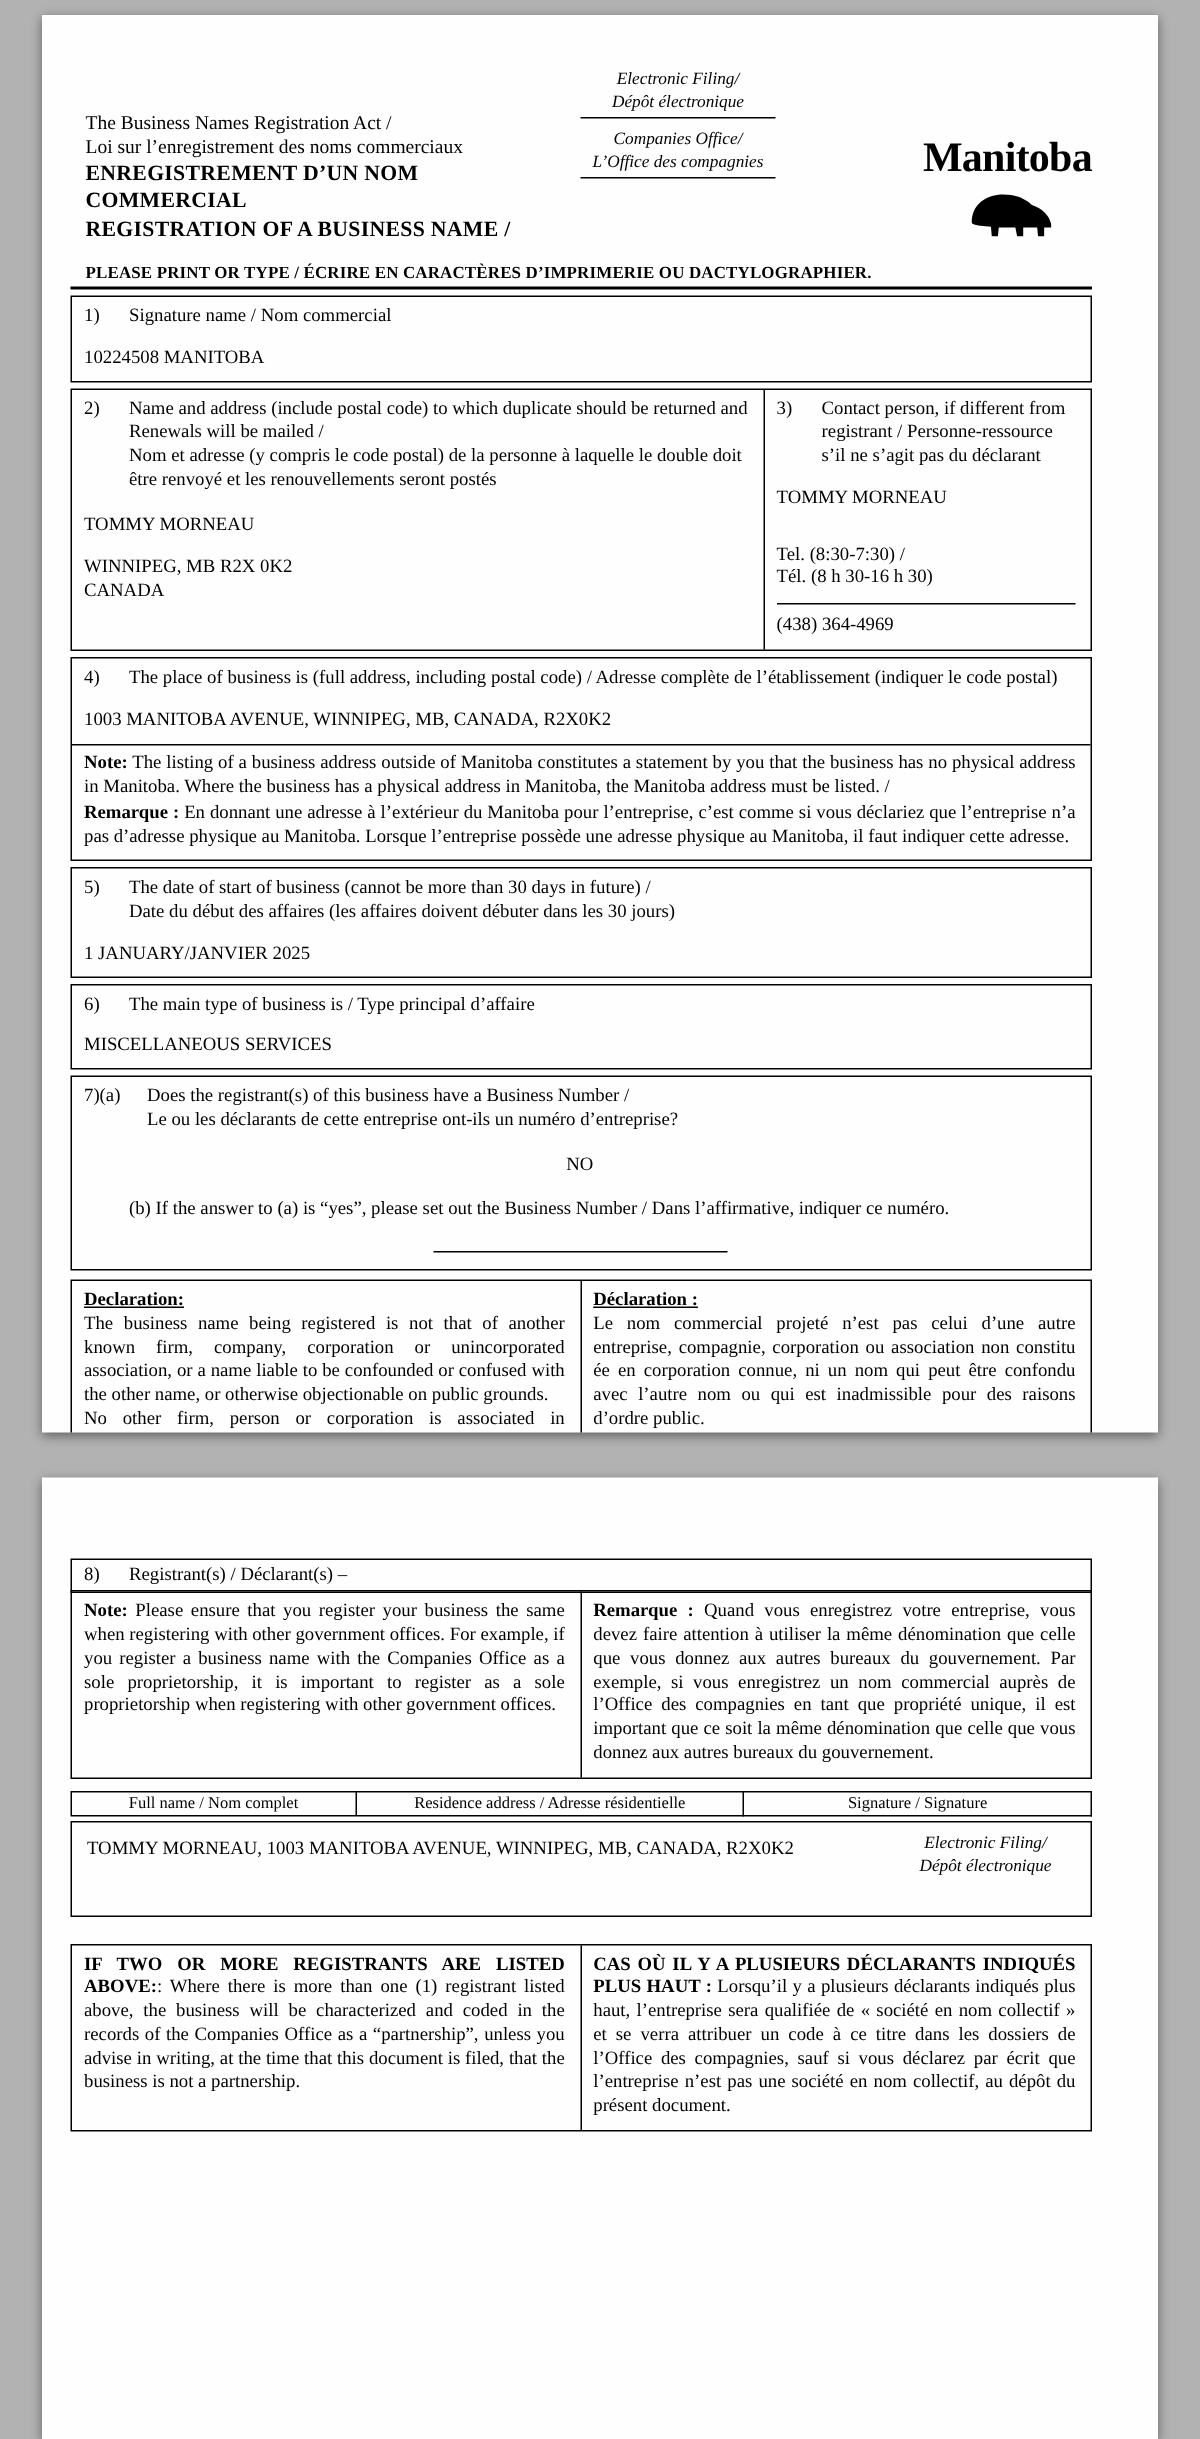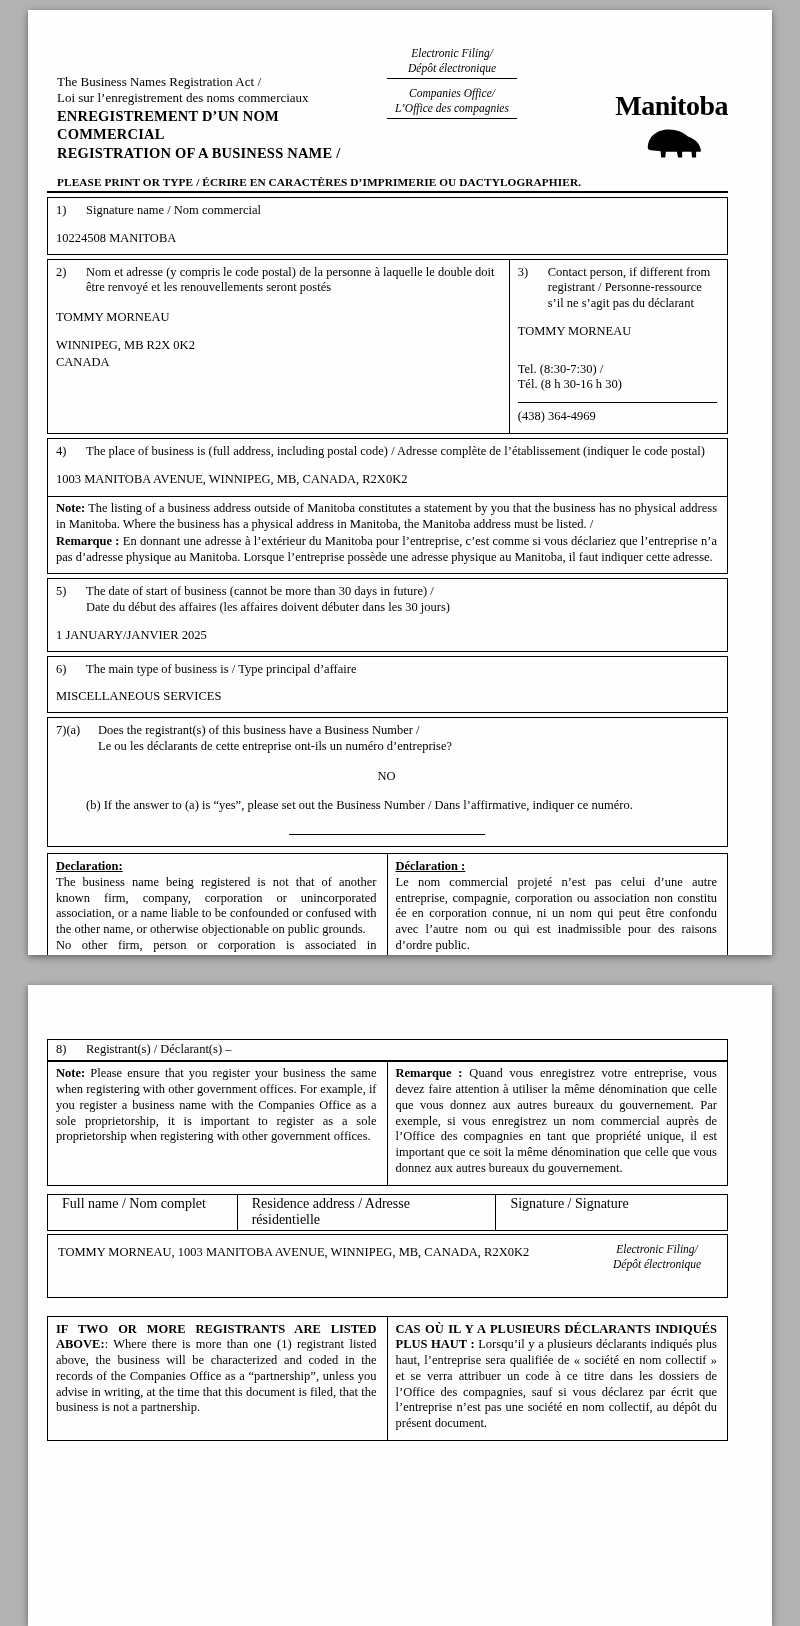--- a/index.html
+++ b/index.html
@@ -72,21 +72,21 @@
 
   .decl-title { font-weight: bold; text-decoration: underline; }
   .decl-body { text-align: justify; }
 
   
   .box.head8 { padding: 2px 10px 3px 8px; }
   .box.attached { margin-top: -1.4px; }
 
   .reg-table { margin-top: 8px; }
   .reg-thead { display: flex; }
-  .th { border: 1.4px solid #000; font-size: 14px; padding: 1px 14px 2px; }
+  .th { border: 1.4px solid #000; text-align: center; font-size: 11px; padding: 1px 2px 2px; }
   .th + .th { border-left: none; }
   .th.c1 { width: 28%; } .th.c2 { width: 38%; } .th.c3 { width: 34%; }
   .reg-row { border: 1.4px solid #000; margin-top: 3px; height: 64px; position: relative; padding: 10px 10px 0 10px; font-size: 12.5px; }
   .reg-efiling { position: absolute; top: 7px; right: 26px; font-style: italic; font-size: 11.5px; text-align: center; line-height: 1.3; }
 
   .partnership { margin-top: 18px; }
   .partnership .cell { font-size: 12.5px; }
 </style>
 </head>
 <body>
@@ -128,20 +128,21 @@
         <span class="sec-text">Signature name / Nom commercial</span>
       </div>
       <div class="value">10224508 MANITOBA</div>
     </div>
 
     <div class="box split">
       <div class="cell left23">
         <div class="sec">
           <span class="sec-num">2)</span>
           <span class="sec-text">
+            <div>Name and address (include postal code)  to which duplicate should be returned and Renewals will be mailed /</div>
             <div>Nom et adresse (y compris le code postal) de la personne à laquelle le double doit être renvoyé et les renouvellements seront postés</div>
           </span>
         </div>
         <div class="addr">
           <div>TOMMY MORNEAU</div>
           <div class="gap-above">WINNIPEG, MB  R2X 0K2</div>
           <div>CANADA</div>
         </div>
       </div>
       <div class="cell right23">

